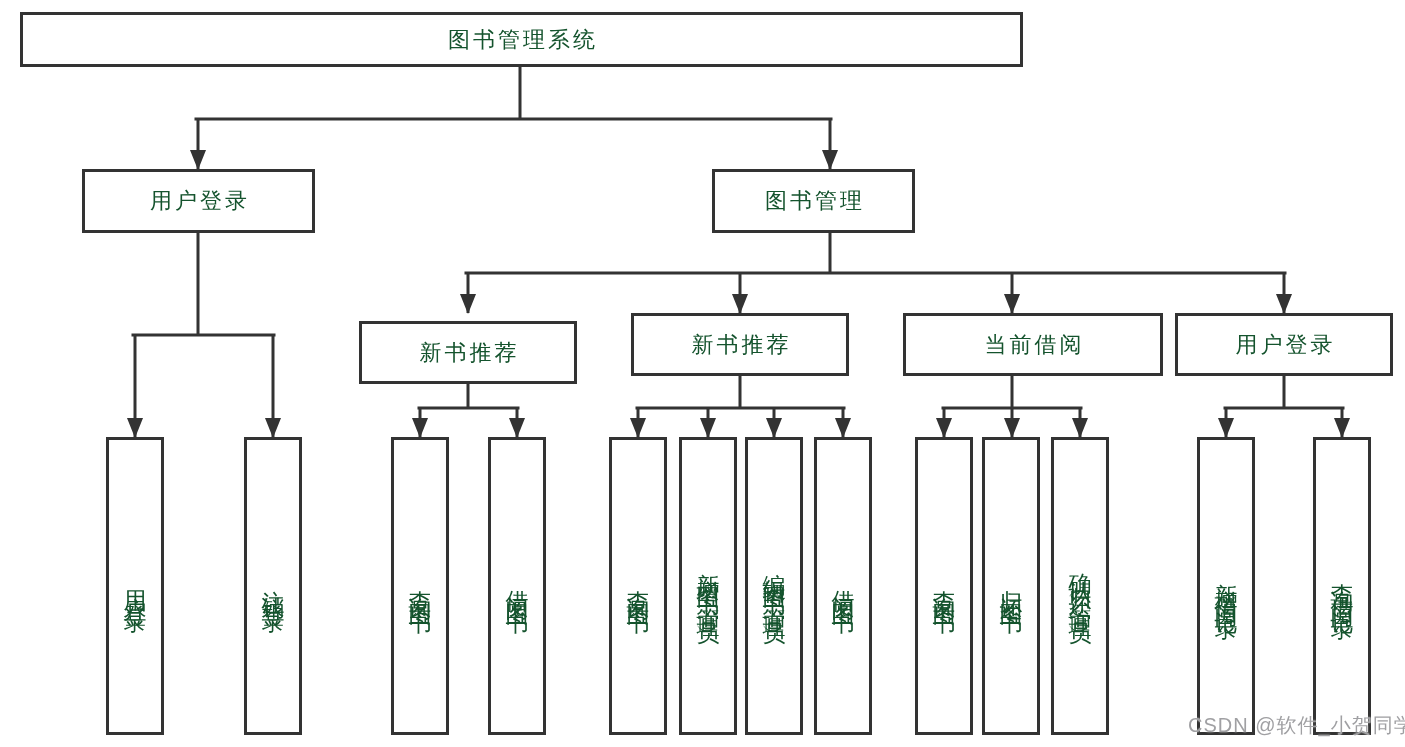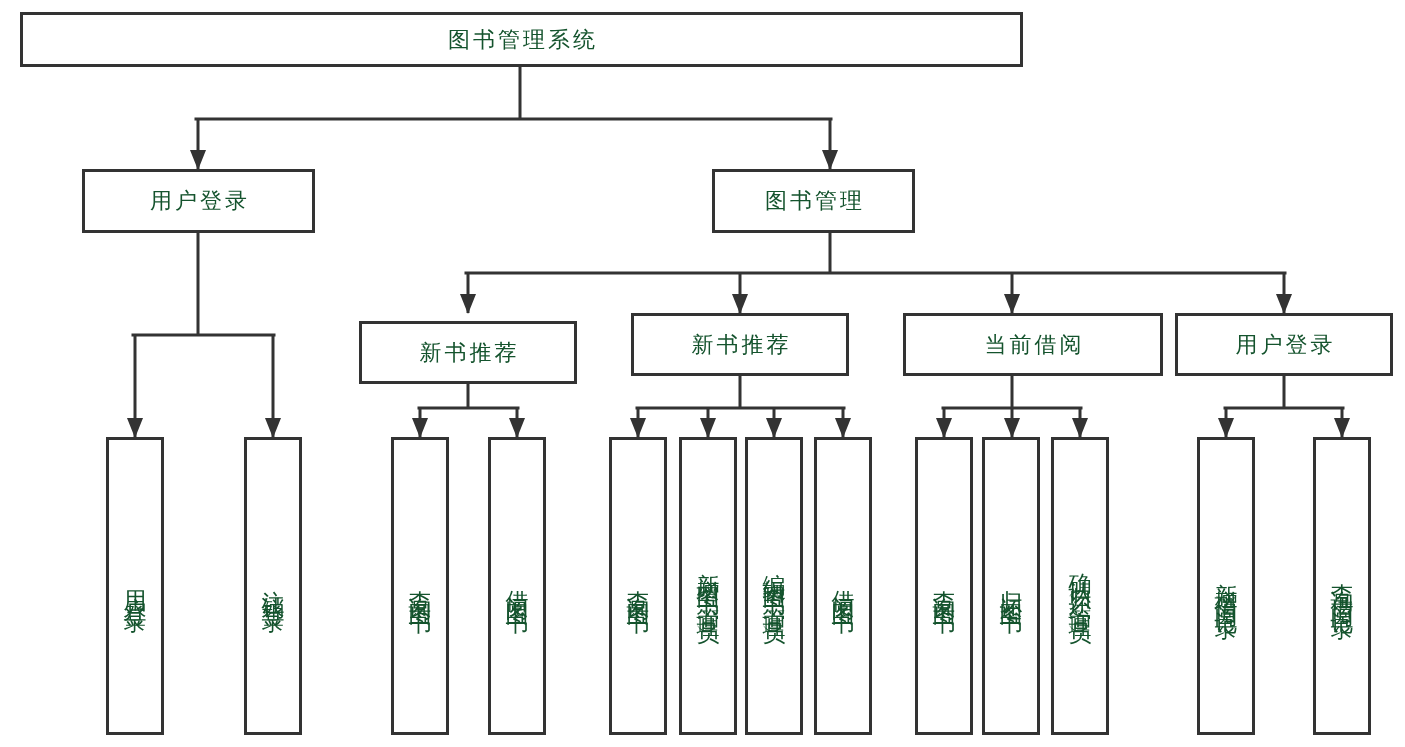--- a/index.html
+++ b/index.html
@@ -172,14 +172,15 @@
     <span class="lbl">确认归还（管理员）</span>
   </div>
 
   <div class="box vbox" style="left:1197px; top:437px; width:58px; height:298px;">
     <span class="lbl">新增借阅记录</span>
   </div>
   <div class="box vbox" style="left:1313px; top:437px; width:58px; height:298px;">
     <span class="lbl">查询借阅记录</span>
   </div>
 
+  <div class="watermark">CSDN @软件_小贺同学</div>
 
 </div>
 
 </body></html>

